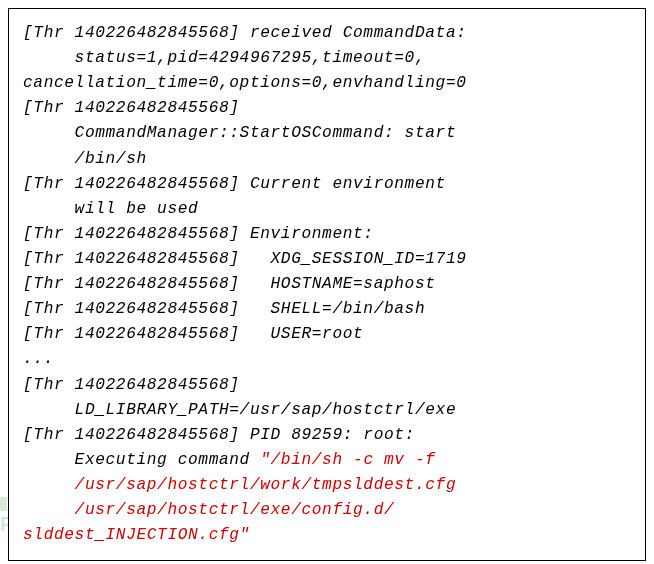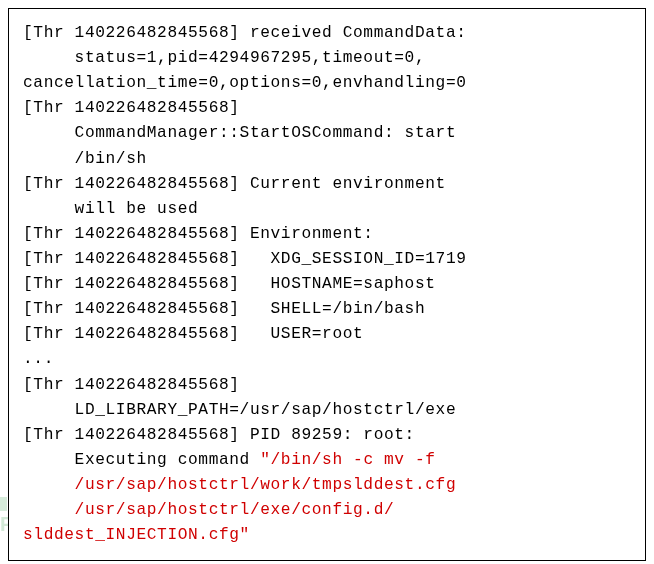--- a/index.html
+++ b/index.html
@@ -44,21 +44,21 @@
   .wm-bars {
     display: flex;
     align-items: flex-end;
     gap: 3px;
     margin-bottom: 2px;
   }
   .wm-bars div {
     width: 7px;
     background: rgba(142, 200, 152, 0.36);
   }
-  .log-box { position: relative; z-index: 1; }
+  .log-box { position: relative; z-index: 1; font-style: italic; }
 </style>
 </head>
 <body>
 
 <div class="watermark">
   <div class="wm-bars">
     <div style="height:14px"></div>
     <div style="height:22px"></div>
     <div style="height:30px"></div>
   </div>

